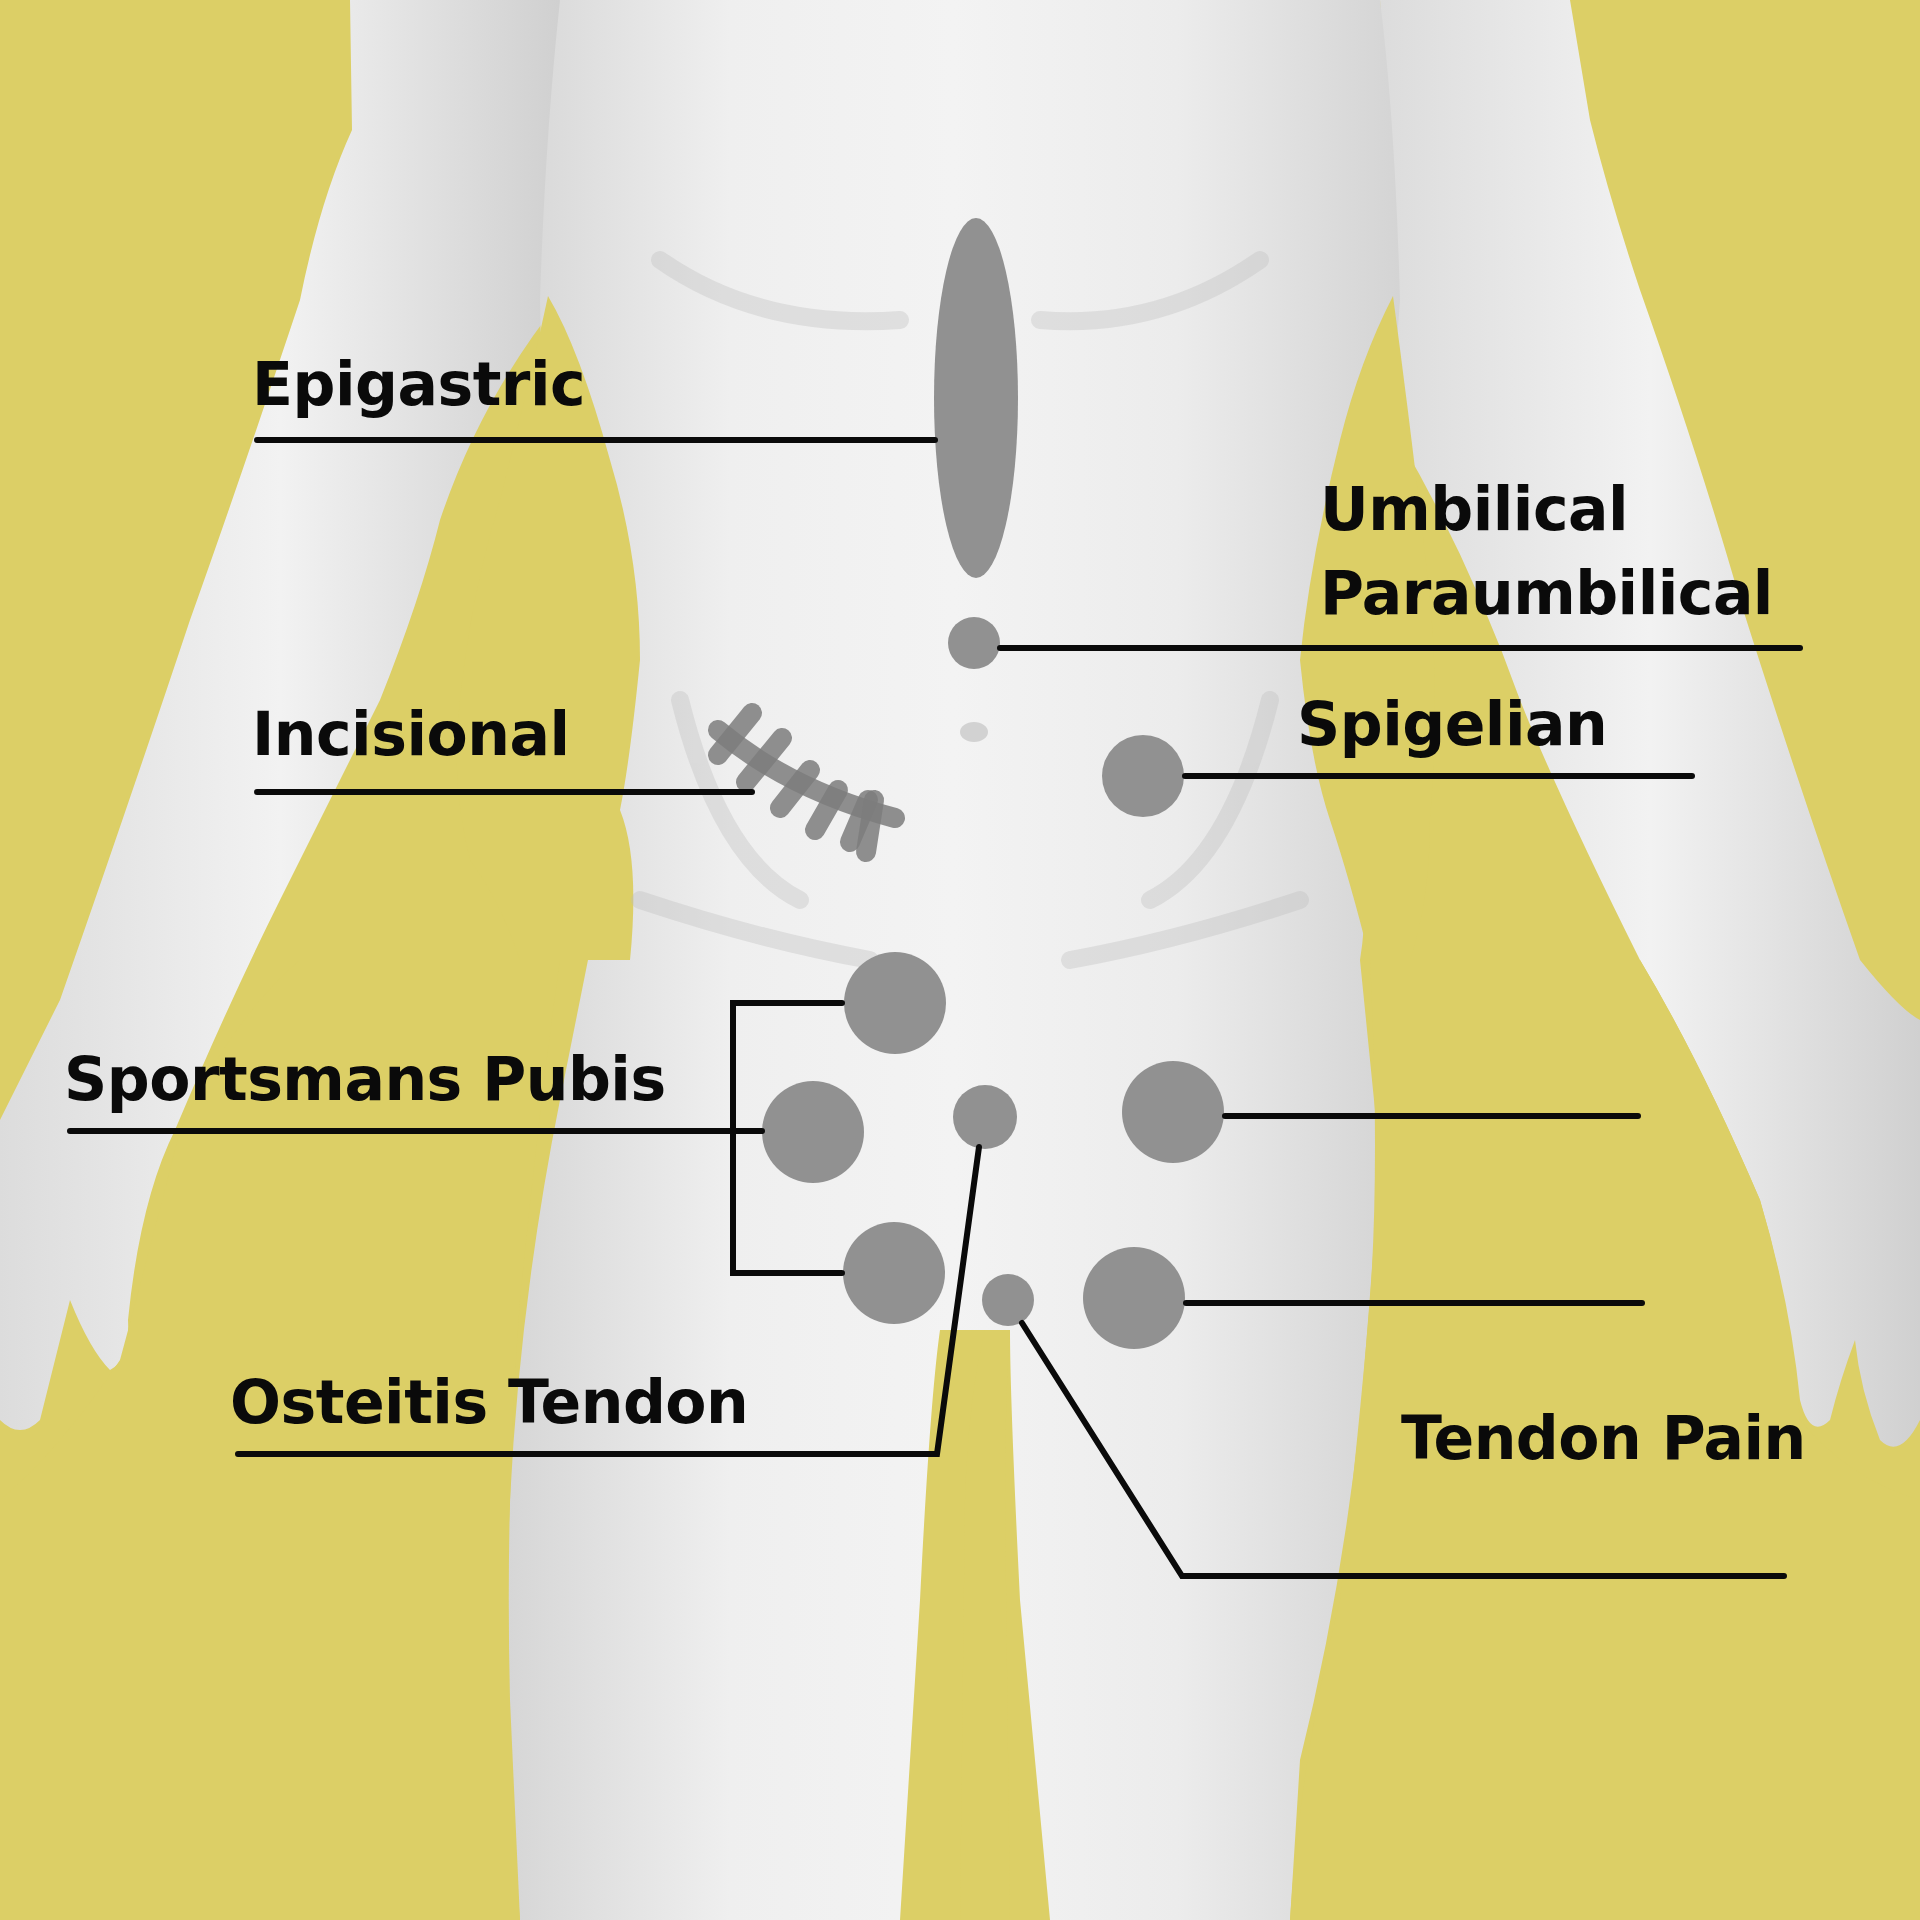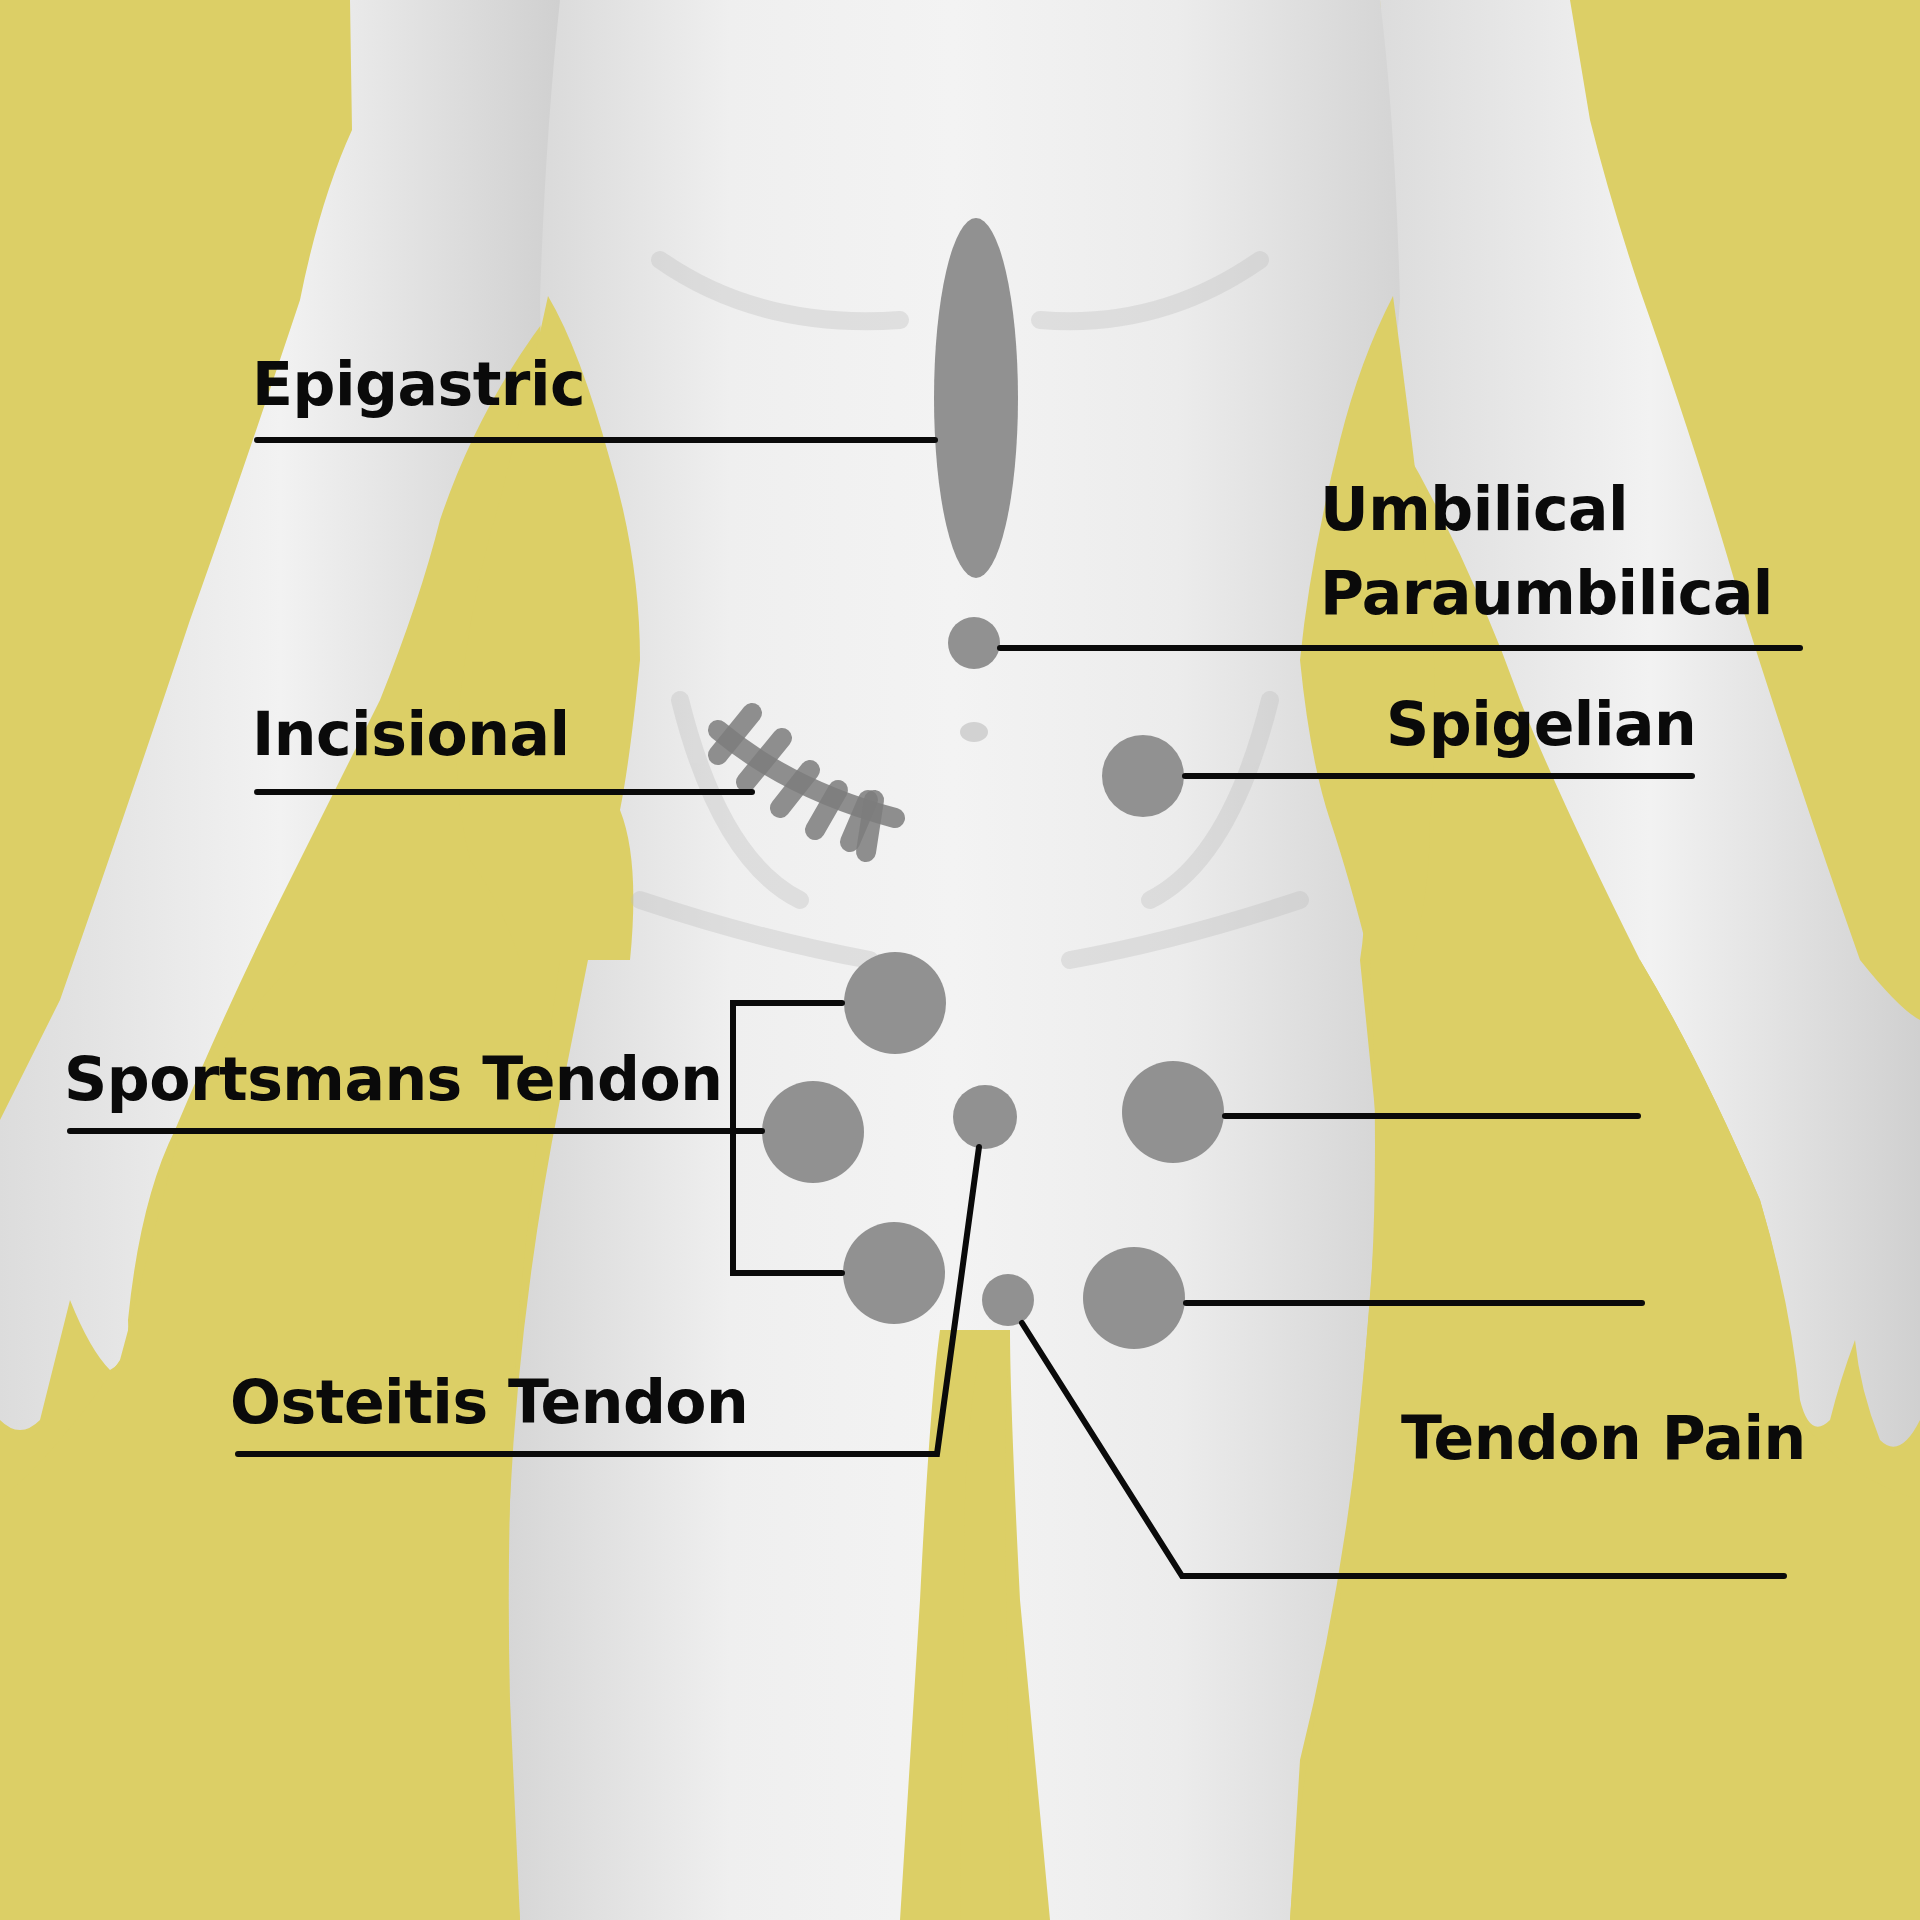--- a/index.html
+++ b/index.html
@@ -108,25 +108,25 @@
   <div class="label" style="left:252px; top:345px;">
     <span class="line">Epigastric</span>
   </div>
   <div class="label" style="left:252px; top:695px;">
     <span class="line">Incisional</span>
   </div>
   <div class="label" style="left:1320px; top:470px;">
     <span class="line">Umbilical</span>
     <span class="line" style="margin-top:6px;">Paraumbilical</span>
   </div>
-  <div class="label" style="left:1386px; top:685px;">
+  <div class="label" style="left:1297px; top:685px;">
     <span class="line">Spigelian</span>
   </div>
   <div class="label" style="left:64px; top:1040px;">
-    <span class="line">Sportsmans Tendon</span>
+    <span class="line">Sportsmans Pubis</span>
   </div>
   <div class="label" style="left:230px; top:1363px;">
     <span class="line">Osteitis Tendon</span>
   </div>
   <div class="label" style="left:1358px; top:1405px;">
     <span class="line" style="margin-top:-6px;margin-left:43px;">Tendon Pain</span>
   </div>
 </div>
 
 </body></html>

